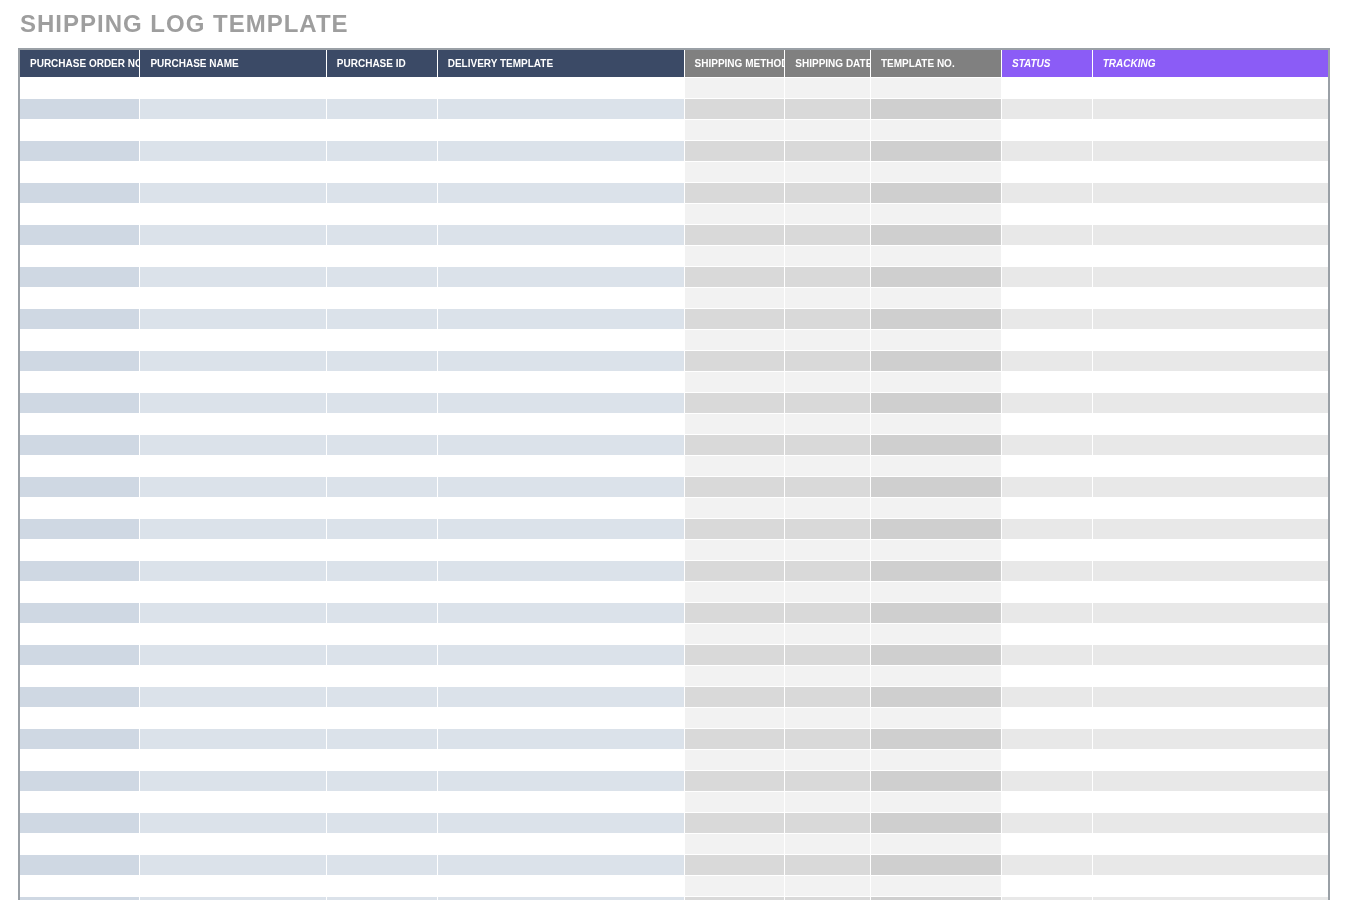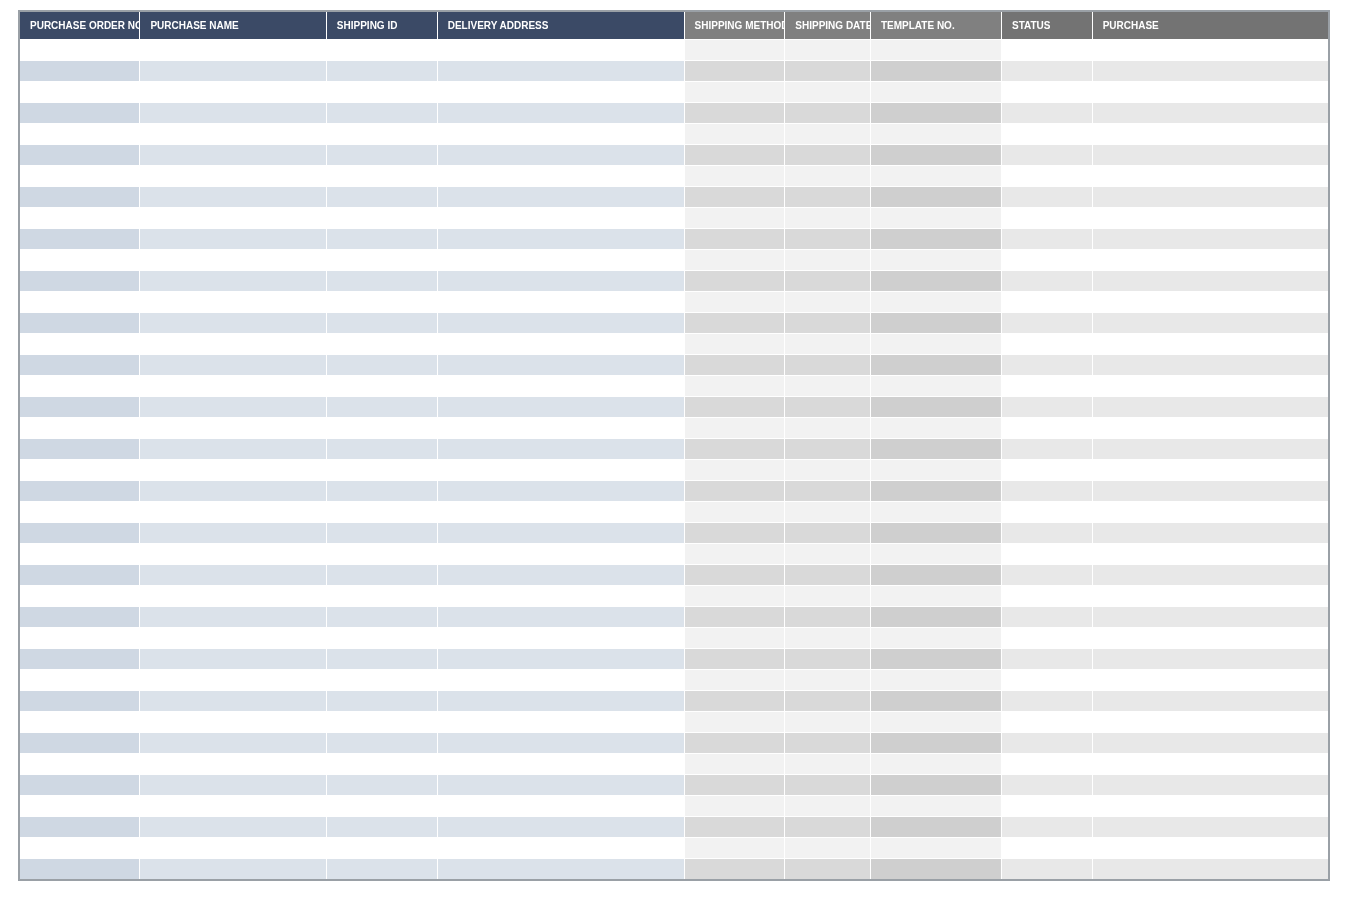--- a/index.html
+++ b/index.html
@@ -42,21 +42,21 @@
   table.shipping td {
     height: 20px;
     border: 1px solid #ffffff;
     padding: 0 6px;
     font-size: 11px;
     color: #333;
   }
   
   th.h-blue { background: #3b4a66; }
   th.h-grey { background: #808080; }
-  th.h-mid  { background: #737373; }
+  th.h-mid  { background: #8b5cf6; font-style: italic; }
 
   
   col.c0 { width: 120px; }
   col.c1 { width: 185px; }
   col.c2 { width: 110px; }
   col.c3 { width: 245px; }
   col.c4 { width: 100px; }
   col.c5 { width: 85px;  }
   col.c6 { width: 130px; }
   col.c7 { width: 90px;  }
@@ -71,44 +71,45 @@
   tr.even td.g-mid  { background: #e8e8e8; }
 
   
   tr.even td.g-blue.lead { background: #cfd8e3; }
   tr.even td.g-grey.track { background: #cfcfcf; }
 </style>
 </head>
 <body>
 
 <div class="page">
+  <h1 class="title">SHIPPING LOG TEMPLATE</h1>
 
   <table class="shipping">
     <colgroup>
       <col class="c0">
         <col class="c1">
         <col class="c2">
         <col class="c3">
       <col class="c4">
         <col class="c5">
         <col class="c6">
         <col class="c7">
         <col class="c8">
     </colgroup>
     <thead>
       <tr>
         <th class="h-blue">PURCHASE ORDER NO.</th>
         <th class="h-blue">PURCHASE NAME</th>
-        <th class="h-blue">SHIPPING ID</th>
-        <th class="h-blue">DELIVERY ADDRESS</th>
+        <th class="h-blue">PURCHASE ID</th>
+        <th class="h-blue">DELIVERY TEMPLATE</th>
         <th class="h-grey">SHIPPING METHOD</th>
         <th class="h-grey">SHIPPING DATE</th>
         <th class="h-grey">TEMPLATE NO.</th>
         <th class="h-mid">STATUS</th>
-        <th class="h-mid">PURCHASE</th>
+        <th class="h-mid">TRACKING</th>
       </tr>
     </thead>
     <tbody id="tbody">
         <tr class="odd">
           <td class="g-blue lead"></td>
           <td class="g-blue"></td>
           <td class="g-blue"></td>
           <td class="g-blue"></td>
           <td class="g-grey"></td>
           <td class="g-grey"></td>

